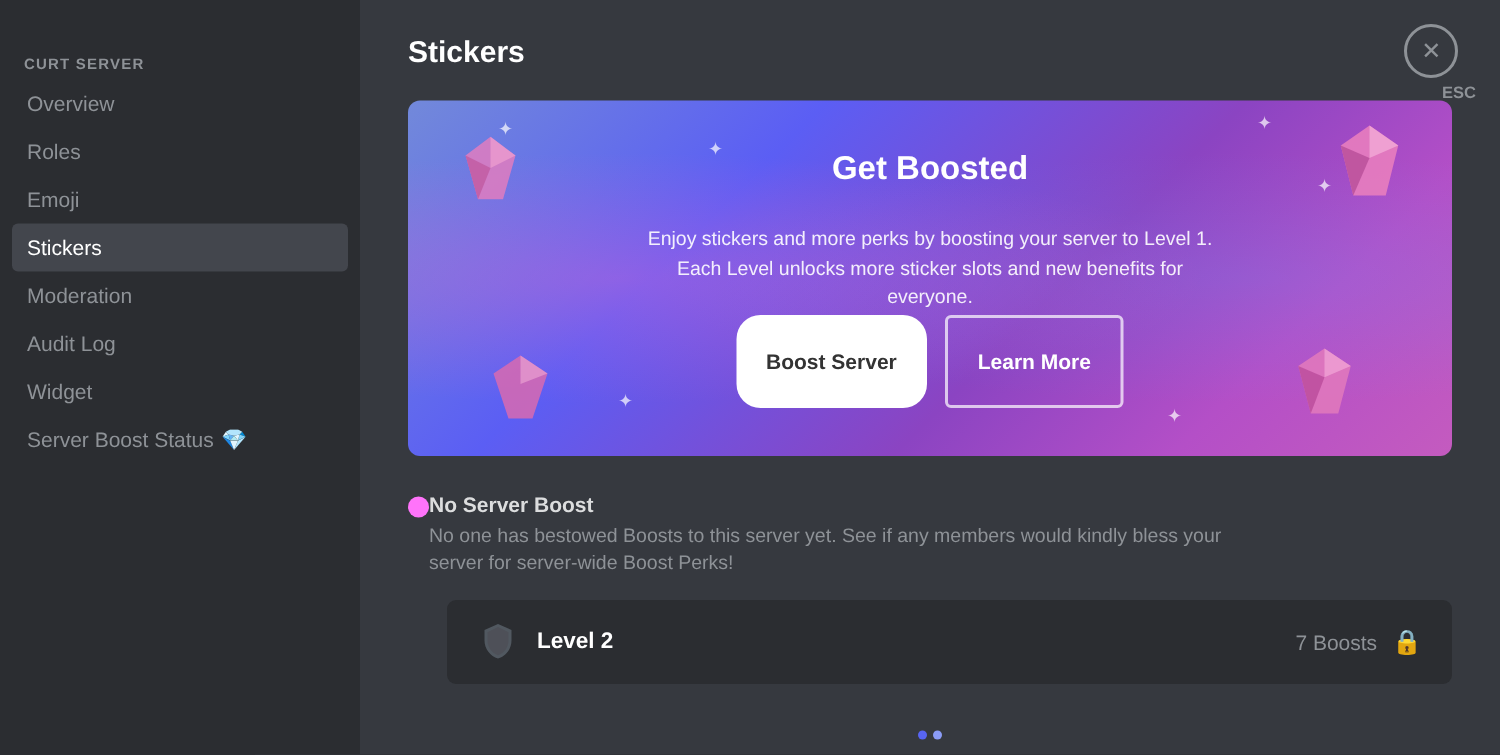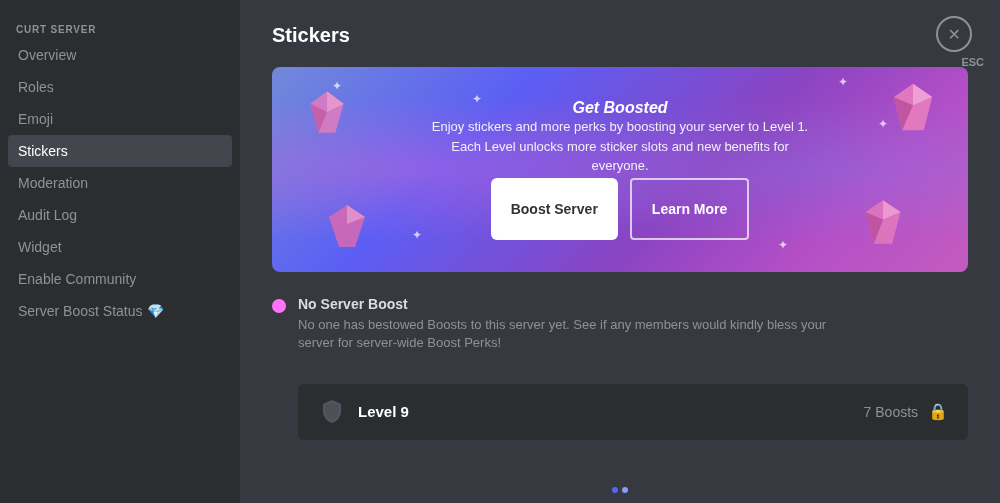--- a/index.html
+++ b/index.html
@@ -10,21 +10,21 @@
       font-family: 'Segoe UI', Arial, sans-serif;
       display: flex;
       overflow: hidden;
       color: #dcddde;
     }
 
     
     .sidebar {
       width: 240px;
       background: #2b2d31;
-      padding: 8px 8px;
+      padding: 22px 8px;
       flex-shrink: 0;
       overflow-y: auto;
     }
     .sidebar-section-label {
       font-size: 10px;
       font-weight: 700;
       color: #8e9297;
       text-transform: uppercase;
       letter-spacing: 0.8px;
       padding: 8px 8px 4px 8px;
@@ -118,70 +118,68 @@
       right: 60px;
       bottom: 25px;
     }
     .star-sparkle {
       position: absolute;
       color: rgba(255,255,255,0.7);
       font-size: 12px;
     }
 
     .banner-title {
-      font-size: 16px;
+      font-size: 22px;
       font-weight: 800;
       color: #ffffff;
-      margin-bottom: 0;
+      margin-bottom: 24px;
       position: relative;
       z-index: 1;
-      font-style: italic;
     }
     .banner-desc {
       font-size: 13px;
       color: rgba(255,255,255,0.9);
       max-width: 380px;
       line-height: 1.5;
       margin-bottom: 2px;
       position: relative;
       z-index: 1;
     }
     .banner-buttons {
       display: flex;
       gap: 12px;
       position: relative;
       z-index: 1;
     }
     .btn-boost {
       background: #ffffff;
       color: #333;
       border: none;
-      border-radius: 6px;
+      border-radius: 16px;
       padding: 8px 20px;
       font-size: 14px;
       font-weight: 600;
       cursor: pointer;
     }
     .btn-learn {
       background: transparent;
       color: #ffffff;
       border: 2px solid rgba(255,255,255,0.7);
       border-radius: 4px;
       padding: 21px 20px;
       font-size: 14px;
       font-weight: 600;
       cursor: pointer;
     }
 
     
     .no-boost-section {
       display: flex;
       align-items: flex-start;
-      gap: 12px;
-      margin-bottom: 32px;
+      margin-bottom: 16px;
     }
     .boost-dot {
       width: 14px;
       height: 14px;
       background: #ff73fa;
       border-radius: 50%;
       flex-shrink: 0;
       margin-top: 3px;
     }
     .no-boost-content {}
@@ -302,23 +300,20 @@
     <span>Moderation</span>
   </div>
   <div class="sidebar-item">
     <span>Audit Log</span>
   </div>
   <div class="sidebar-item">
     <span>Widget</span>
   </div>
 
 
-  <div class="sidebar-item">
-    <span>Enable Community</span>
-  </div>
   <div class="sidebar-item">
     <span>Server Boost Status</span>
     <span class="sidebar-item-icon boost-icon">💎</span>
   </div>
 </div>
 
 <div class="main">
 
   <div class="esc-button">
     <div class="esc-circle">✕</div>
@@ -373,21 +368,21 @@
   </div>
 
   <div class="level-card">
     <div class="level-left">
       <div class="level-shield-icon">
         <svg width="24" height="28" viewBox="0 0 24 28" fill="none">
           <path d="M12 2L3 6v7c0 5.5 3.8 10.7 9 12 5.2-1.3 9-6.5 9-12V6L12 2z" fill="#636b75" opacity="0.7"></path>
           <path d="M12 4L5 7.5v5.5c0 4.5 3 8.5 7 9.8 4-1.3 7-5.3 7-9.8V7.5L12 4z" fill="#4e5058"></path>
         </svg>
       </div>
-      <span class="level-label">Level 9</span>
+      <span class="level-label">Level 2</span>
     </div>
     <div class="level-right">
       <span>7 Boosts</span>
       <span class="lock-icon">🔒</span>
     </div>
   </div>
 
   <div style="position:absolute; bottom:10px; left:50%; transform:translateX(-50%);">
     <div class="loading-dots">
       <div class="dot" style="background:#5865f2;"></div>

